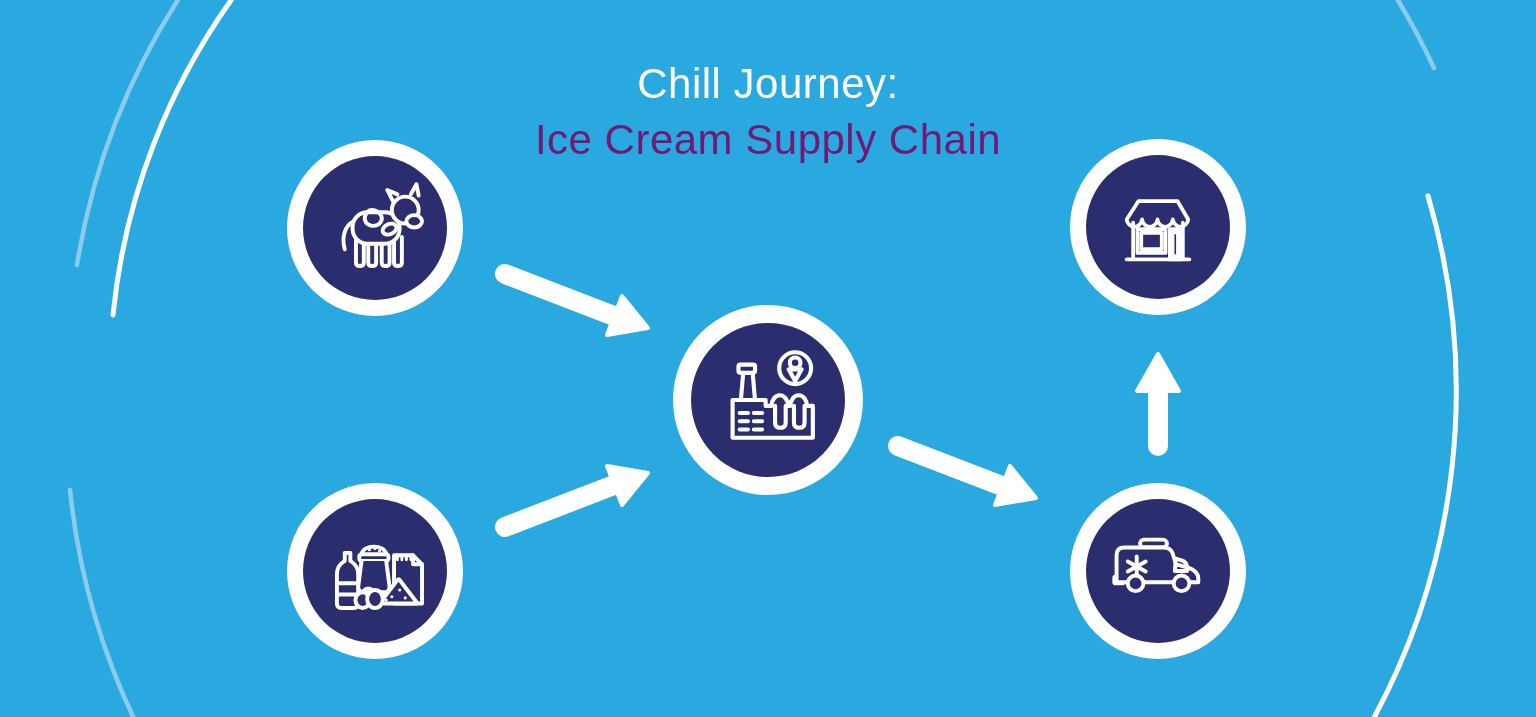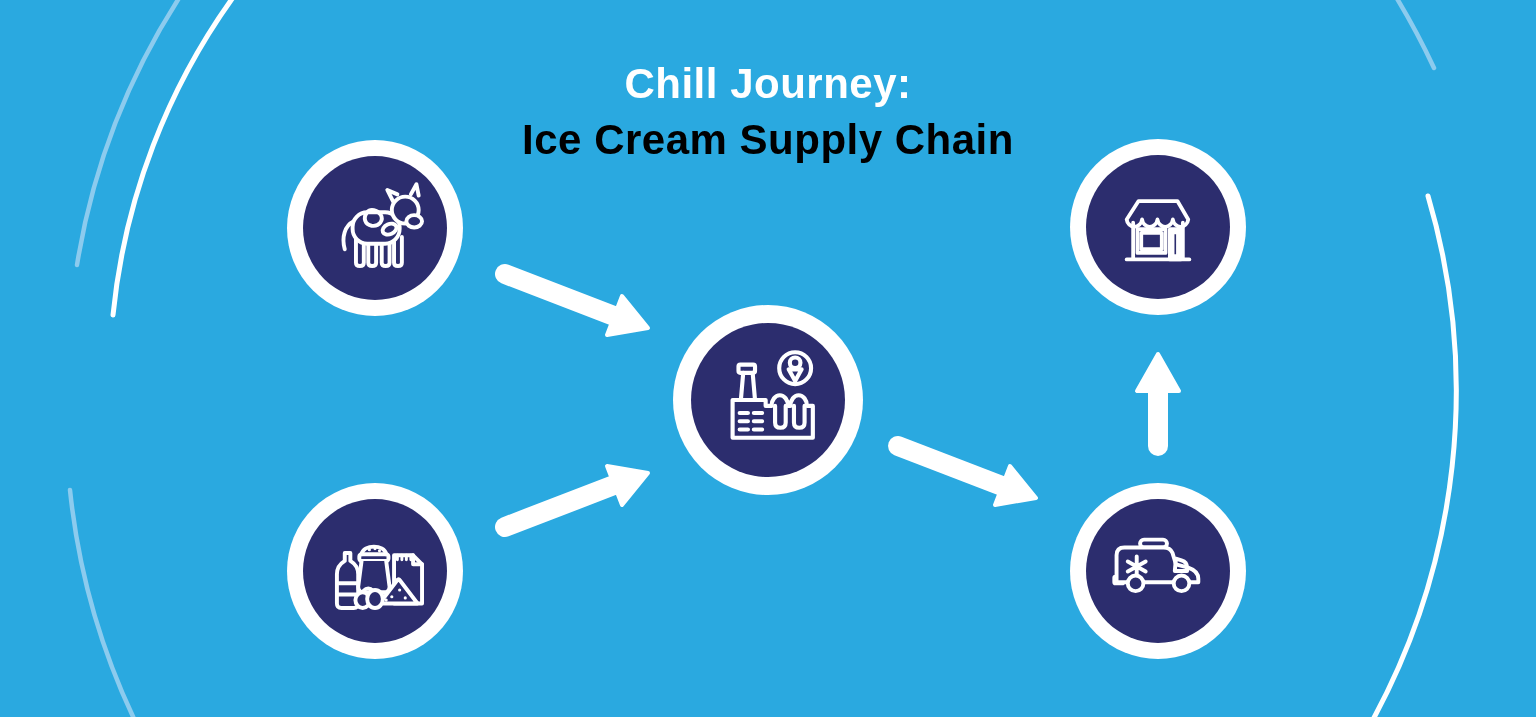--- a/index.html
+++ b/index.html
@@ -12,25 +12,25 @@
   }
   
   #overlay{position:absolute;left:0;top:0;width:1536px;height:717px;pointer-events:none;}
   .arc-white{stroke:#FFFFFF;stroke-width:5;fill:none;stroke-linecap:round;}
   .arc-light{stroke:#8CCBEE;stroke-width:4.5;fill:none;stroke-linecap:round;}
   .arrow-line{stroke:#FFFFFF;stroke-width:20;stroke-linecap:round;fill:none;}
   .arrow-head{fill:#FFFFFF;stroke:#FFFFFF;stroke-width:4;stroke-linejoin:round;}
   
   .title{
     position:absolute;left:0;top:56px;width:1536px;
-    text-align:center;font-weight:bold;font-size:42px;line-height:56px;
+    text-align:center;font-weight:normal;font-size:42px;line-height:56px;
     letter-spacing:0.5px;
   }
   .title-line1{color:#FFFFFF;}
-  .title-line2{color:#000000;}
+  .title-line2{color:#701a75;}
   
   .node{
     position:absolute;background:#FFFFFF;border-radius:50%;
     display:flex;align-items:center;justify-content:center;
   }
   .node-inner{
     background:#2C2D6E;border-radius:50%;
     display:flex;align-items:center;justify-content:center;
   }
   .node-inner svg{display:block;}

